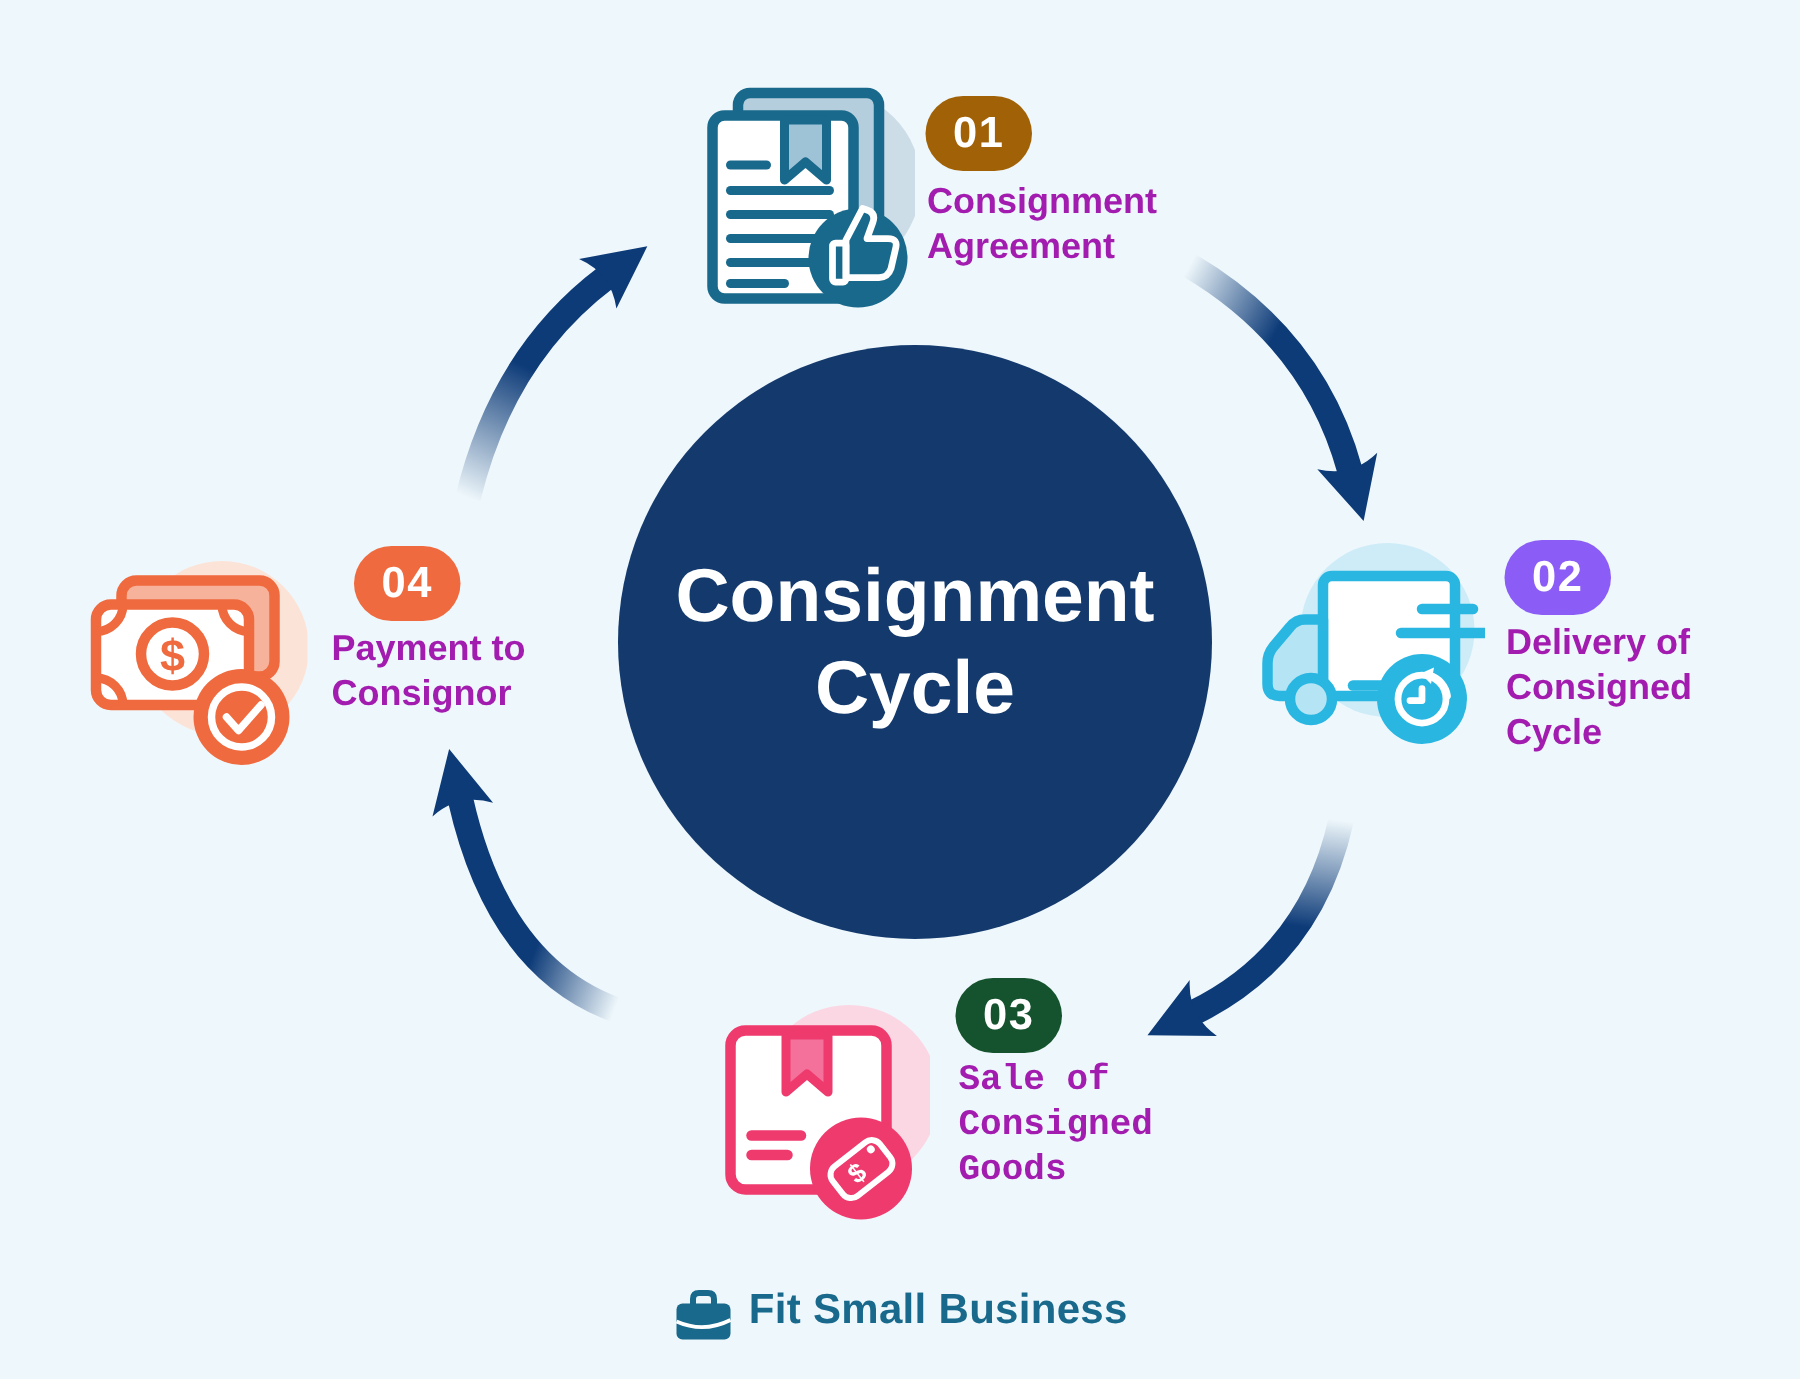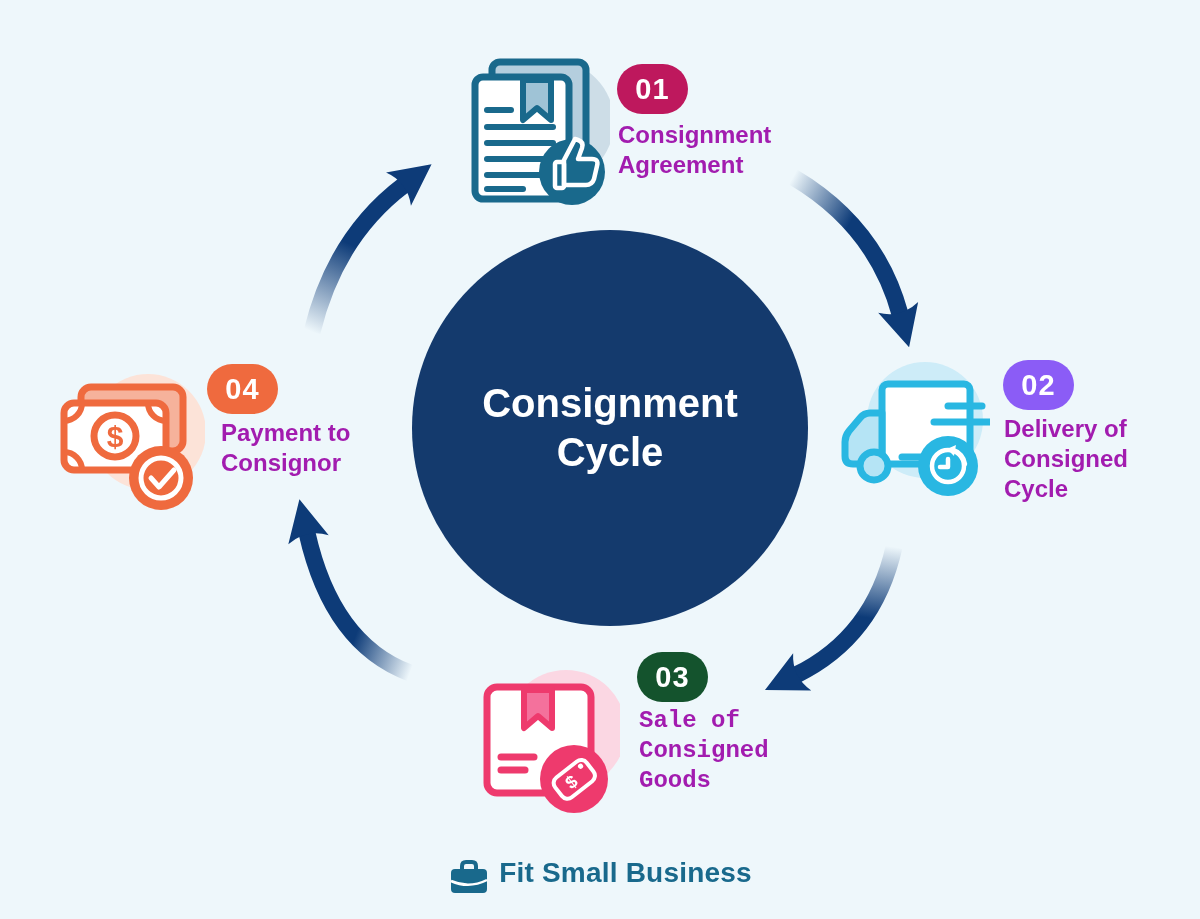--- a/index.html
+++ b/index.html
@@ -1,27 +1,27 @@
 <!DOCTYPE html>
 <html><head>
 <meta charset="utf-8">
 <style>
   html,body{margin:0;padding:0;background:#eef7fb;}
   .canvas{position:relative;width:1200px;height:919px;background:#eef7fb;
           font-family:"Liberation Sans",sans-serif;overflow:hidden;}
   .arrows-svg{position:absolute;left:0;top:0;}
   .center-circle{position:absolute;left:412px;top:230px;width:396px;height:396px;
           border-radius:50%;background:#143a6d;display:flex;align-items:center;justify-content:center;}
-  .center-title{width:330px;text-align:center;color:#ffffff;font-size:40px;font-weight:bold;line-height:1.22;}
+  .center-title{width:330px;text-align:center;color:#ffffff;font-size:50px;font-weight:bold;line-height:1.22;}
   .step{position:absolute;}
   .step .icon{position:absolute;}
   .badge{position:absolute;width:71px;height:50px;border-radius:25px;color:#ffffff;
          font-size:29px;font-weight:bold;display:flex;align-items:center;justify-content:center;letter-spacing:1px;}
   .stitle{position:absolute;color:#a21caf;font-size:24px;font-weight:bold;line-height:1.24;}
-  .step-1 .badge{background:#be185d;}
+  .step-1 .badge{background:#a16207;}
   .step-2 .badge{background:#8b5cf6;}
   .step-3 .badge{background:#14532d;}
   .step-4 .badge{background:#ef6a3e;}
   .footer{position:absolute;left:0;right:0;bottom:22px;display:flex;align-items:flex-start;
           justify-content:center;gap:9px;}
   .brand-text{color:#19698c;font-size:28px;font-weight:bold;letter-spacing:.2px;}
 </style>
 </head>
 <body>
 
@@ -133,21 +133,21 @@
         <path d="M27 33 a18 18 0 0 1 -18 18"></path>
         <path d="M9 82 a18 18 0 0 1 18 18"></path>
         <path d="M93 33 a18 18 0 0 0 18 18"></path>
       </g>
       <circle cx="60" cy="66" r="21" fill="#ffffff" stroke="#ef6a3e" stroke-width="7"></circle>
       <text x="60" y="77" font-family="Liberation Sans, sans-serif" font-size="30" font-weight="bold" fill="#ef6a3e" text-anchor="middle">$</text>
       <circle cx="106" cy="108" r="32" fill="#ef6a3e"></circle>
       <circle cx="106" cy="108" r="20" fill="none" stroke="#ffffff" stroke-width="5"></circle>
       <path d="M96 108 l8 9 15 -17" fill="none" stroke="#ffffff" stroke-width="5" stroke-linecap="round" stroke-linejoin="round"></path>
     </svg>
-    <div class="badge" style="left:155px;top:4px;text-align:right;">04</div>
+    <div class="badge" style="left:184px;top:4px;text-align:right;">04</div>
     <div class="stitle" style="left:169px;top:58px;width:170px;">Payment to Consignor</div>
   </div>
 
   <div class="footer">
     <svg width="42" height="40" viewBox="0 0 42 40">
       <path d="M14 13 v-4 q0 -4 4 -4 h6 q4 0 4 4 v4" fill="none" stroke="#19698c" stroke-width="4"></path>
       <rect x="3" y="12" width="36" height="24" rx="4" fill="#19698c"></rect>
       <path d="M3 24 q18 8 36 -1" fill="none" stroke="#ffffff" stroke-width="2.5"></path>
     </svg>
     <span class="brand-text">Fit Small Business</span>

